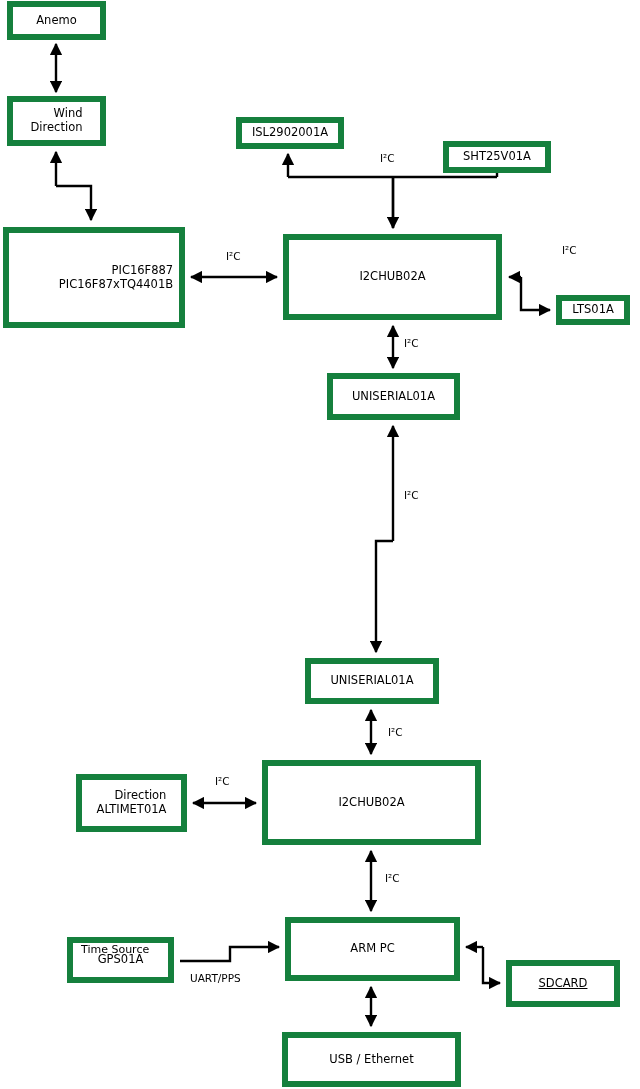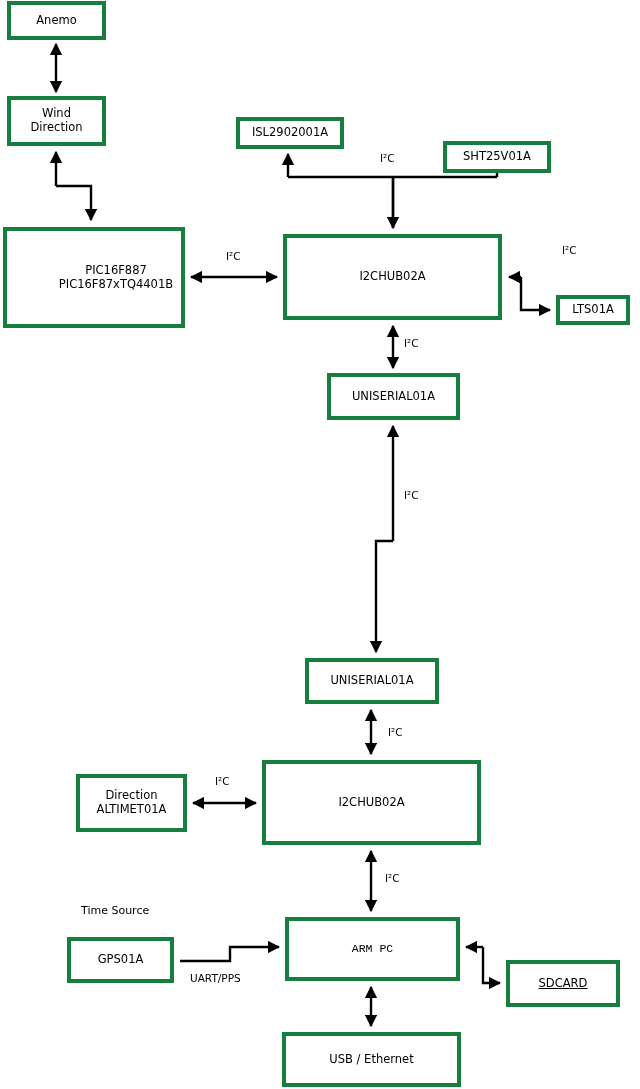--- a/index.html
+++ b/index.html
@@ -18,26 +18,26 @@
   #edges-layer {
     position: absolute;
     left: 0;
     top: 0;
     width: 640px;
     height: 1089px;
   }
   .node {
     position: absolute;
     box-sizing: border-box;
-    border: 4px solid #15803d;
+    border: 6px solid #15803d;
     background: #ffffff;
     display: flex;
     align-items: center;
     justify-content: center;
-    text-align: center;
+    text-align: right;
     line-height: 1.18;
     color: #000000;
     font-size: 11.5px;
     z-index: 3;
     white-space: pre-line;
   }
   .edge-label {
     position: absolute;
     color: #000000;
     font-size: 10.5px;
@@ -112,30 +112,30 @@
 PIC16F87xTQ4401B</div>
   <div class="node" style="left:236px;top:117px;width:108px;height:32px;">ISL2902001A</div>
   <div class="node" style="left:443px;top:117px;width:108px;height:32px;margin-top:24px;">SHT25V01A</div>
   <div class="node" style="left:283px;top:234px;width:219px;height:86px;">I2CHUB02A</div>
   <div class="node" style="left:556px;top:295px;width:74px;height:30px;">LTS01A</div>
   <div class="node" style="left:327px;top:373px;width:133px;height:47px;">UNISERIAL01A</div>
   <div class="node" style="left:305px;top:658px;width:134px;height:46px;">UNISERIAL01A</div>
   <div class="node" style="left:262px;top:760px;width:219px;height:85px;">I2CHUB02A</div>
   <div class="node" style="left:76px;top:774px;width:111px;height:58px;">Direction
 ALTIMET01A</div>
-  <div class="node" style="left:285px;top:917px;width:175px;height:64px;font-family:Liberation Mono, monospace;">ARM PC</div>
+  <div class="node" style="left:285px;top:917px;width:175px;height:64px;">ARM PC</div>
   <div class="node" style="left:67px;top:937px;width:107px;height:46px;">GPS01A</div>
   <div class="node" style="left:506px;top:960px;width:114px;height:47px;text-decoration:underline;">SDCARD</div>
   <div class="node" style="left:282px;top:1032px;width:179px;height:55px;">USB / Ethernet</div>
 
   <div class="edge-label" style="left:380px;top:152px;">I²C</div>
   <div class="edge-label" style="left:226px;top:250px;">I²C</div>
   <div class="edge-label" style="left:562px;top:244px;">I²C</div>
   <div class="edge-label" style="left:404px;top:337px;">I²C</div>
   <div class="edge-label" style="left:404px;top:489px;">I²C</div>
   <div class="edge-label" style="left:388px;top:726px;">I²C</div>
   <div class="edge-label" style="left:215px;top:775px;">I²C</div>
   <div class="edge-label" style="left:385px;top:872px;">I²C</div>
   <div class="edge-label" style="left:190px;top:972px;">UART/PPS</div>
 
-  <div class="free-label" style="left:81px;top:904px;">Time Source</div>
+  <div class="free-label" style="left:81px;top:943px;">Time Source</div>
 
 </div>
 
 </body></html>

